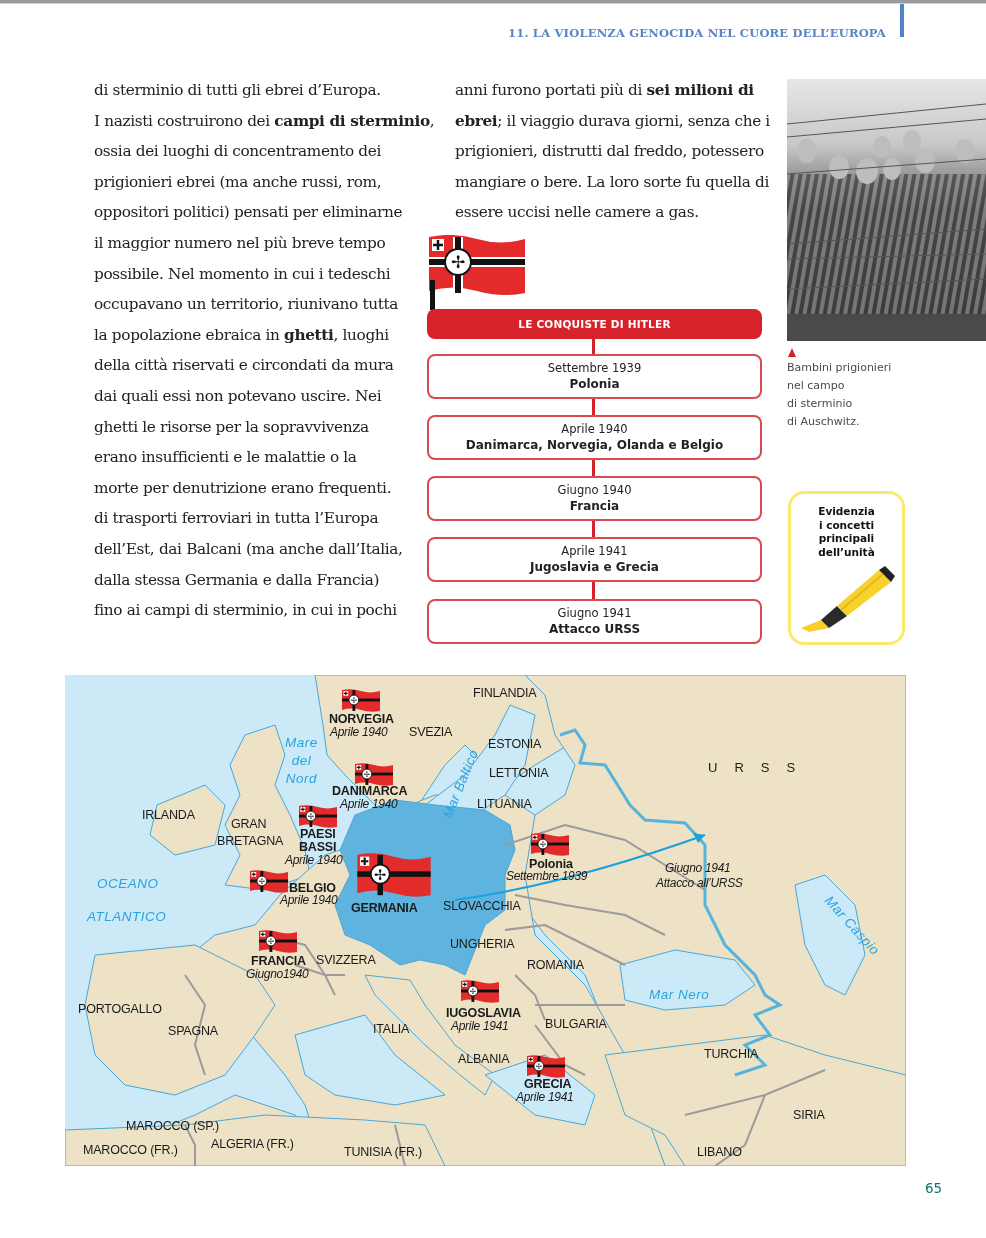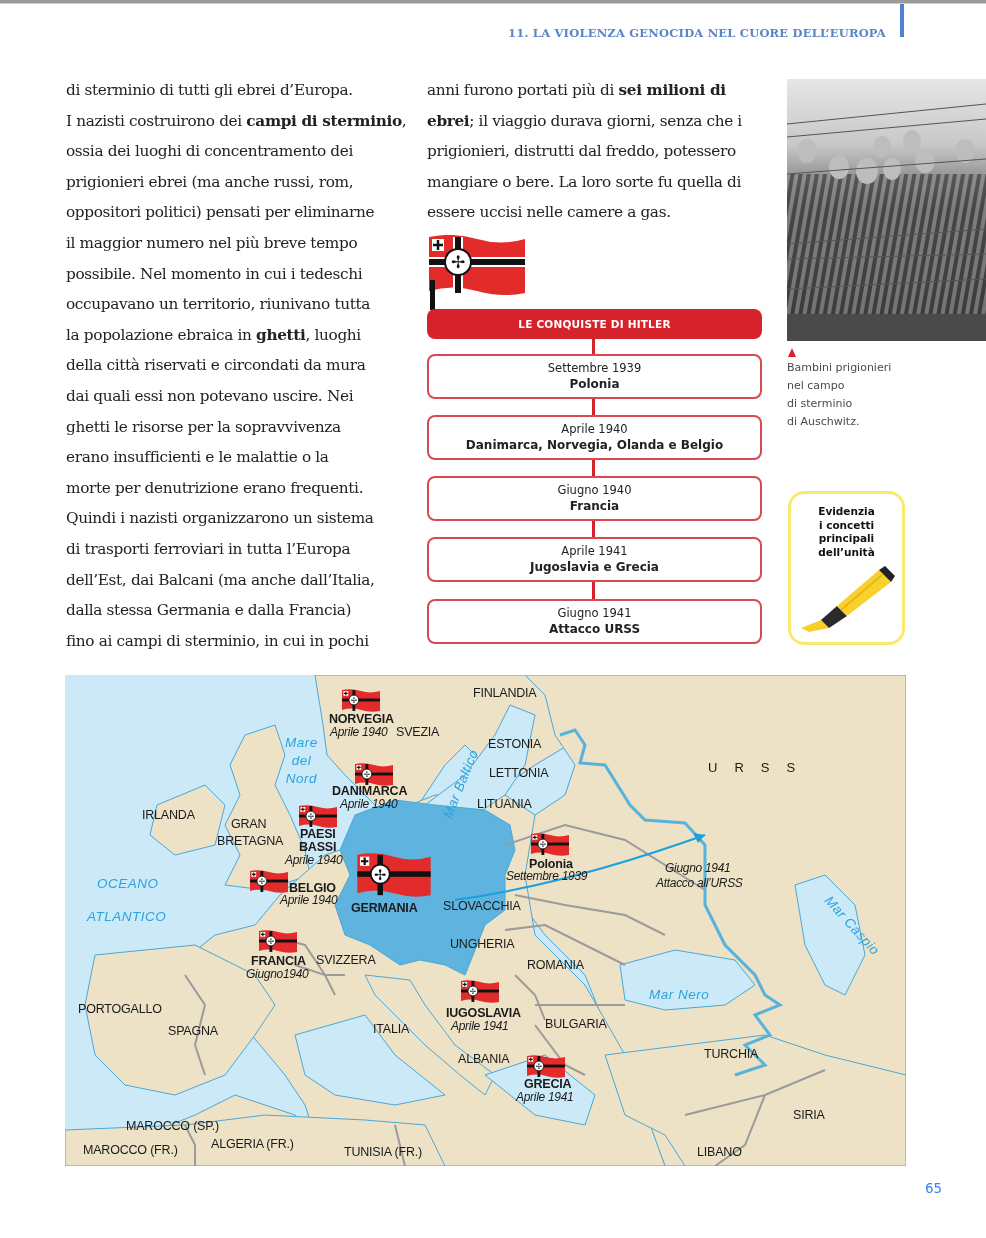--- a/index.html
+++ b/index.html
@@ -6,21 +6,21 @@
   html, body { width: 986px; height: 1238px; background: #fff; overflow: hidden; }
   body { position: relative; font-family: "DejaVu Serif", serif; color: #222; }
 
   .top-rule { position: absolute; left: 0; top: 0; width: 986px; height: 4px; background: #9a9a9a; border-bottom: 1px solid #d0d0d0; }
   .chapter-title { position: absolute; right: 100px; top: 26px; font-family: "DejaVu Serif", serif; font-weight: bold; font-size: 11.5px; color: #5a86c6; letter-spacing: 0.2px; }
   .chapter-bar { position: absolute; left: 900px; top: 4px; width: 4px; height: 33px; background: #4f82c8; }
 
   .col { position: absolute; font-family: "DejaVu Serif", serif; font-size: 15.3px; line-height: 30.6px; color: #222; letter-spacing: -0.35px; }
   .col-left { left: 66px; top: 75px; width: 350px; }
   .col-mid { left: 427px; top: 75px; width: 350px; }
-  .col .line { display: block; white-space: nowrap; }
+  .col .line { display: block; white-space: nowrap; margin-left: 28px; }
   .col b { font-weight: bold; }
 
   .photo { position: absolute; left: 787px; top: 79px; width: 199px; height: 262px; overflow: hidden;
     background: linear-gradient(180deg, #e8e8e8 0%, #cfcfcf 20%, #6e6e6e 45%, #3c3c3c 70%, #555 100%); }
   .photo svg { width: 100%; height: 100%; display: block; }
 
   .caption { position: absolute; left: 787px; top: 346px; font-family: "DejaVu Sans", sans-serif; font-size: 11px; line-height: 18px; color: #4a4a4a; }
   .caption .tri { display: block; width: 0; height: 0; border-left: 4px solid transparent; border-right: 4px solid transparent; border-bottom: 9px solid #d8232a; margin: 2px 0 2px 1px; }
 
   .hl-box { position: absolute; left: 788px; top: 491px; width: 117px; height: 154px; border: 3px solid #fbe96d; border-radius: 16px; background: #fff; text-align: center; }
@@ -37,21 +37,21 @@
 
   .map { position: absolute; left: 65px; top: 675px; width: 841px; height: 491px; overflow: hidden; background: #cbe9f7; }
   .map svg { position: absolute; left: 0; top: 0; }
   .map .lbl { position: absolute; font-family: "Liberation Sans", sans-serif; font-size: 12.5px; color: #1a1a1a; white-space: nowrap; letter-spacing: -0.2px; }
   .map .lbl.b { font-weight: bold; }
   .map .sub { position: absolute; font-family: "Liberation Sans", sans-serif; font-style: italic; font-size: 12px; color: #1a1a1a; white-space: nowrap; letter-spacing: -0.3px; }
   .map .sea { position: absolute; font-family: "Liberation Sans", sans-serif; font-style: italic; font-size: 13.5px; color: #2ba3dd; white-space: nowrap; letter-spacing: 0.5px; }
   .map .urss { position: absolute; font-family: "Liberation Sans", sans-serif; font-size: 13px; color: #1a1a1a; letter-spacing: 17px; }
   .map .flag { position: absolute; }
 
-  .page-num { position: absolute; left: 925px; top: 1180px; font-family: "DejaVu Sans", sans-serif; font-size: 13.5px; color: #3b82f6; }
+  .page-num { position: absolute; left: 925px; top: 1180px; font-family: "DejaVu Sans", sans-serif; font-size: 13.5px; color: #0f766e; }
 </style>
 </head>
 <body>
 
 <div class="top-rule"></div>
 <div class="chapter-title">11. LA VIOLENZA GENOCIDA NEL CUORE DELL’EUROPA</div>
 <div class="chapter-bar"></div>
 
 <div class="col col-left" id="colLeft">
     <span class="line">di sterminio di tutti gli ebrei d’Europa.</span>
@@ -61,21 +61,20 @@
     <span class="line">oppositori politici) pensati per eliminarne</span>
     <span class="line">il maggior numero nel più breve tempo</span>
     <span class="line">possibile. Nel momento in cui i tedeschi</span>
     <span class="line">occupavano un territorio, riunivano tutta</span>
     <span class="line"><span>la popolazione ebraica in </span><b>ghetti</b><span>, luoghi</span></span>
     <span class="line">della città riservati e circondati da mura</span>
     <span class="line">dai quali essi non potevano uscire. Nei</span>
     <span class="line">ghetti le risorse per la sopravvivenza</span>
     <span class="line">erano insufficienti e le malattie o la</span>
     <span class="line">morte per denutrizione erano frequenti.</span>
-    <span class="line">Quindi i nazisti organizzarono un sistema</span>
     <span class="line">di trasporti ferroviari in tutta l’Europa</span>
     <span class="line">dell’Est, dai Balcani (ma anche dall’Italia,</span>
     <span class="line">dalla stessa Germania e dalla Francia)</span>
     <span class="line">fino ai campi di sterminio, in cui in pochi</span>
   </div>
 
 <div class="col col-mid" id="colMid">
     <span class="line"><span>anni furono portati più di </span><b>sei milioni di</b><span></span></span>
     <span class="line"><span></span><b>ebrei</b><span>; il viaggio durava giorni, senza che i</span></span>
     <span class="line">prigionieri, distrutti dal freddo, potessero</span>
@@ -249,21 +248,21 @@
     <div>del</div>
     <div>Nord</div>
   </div>
   <div class="sea" style="left:32px;top:201px;">OCEANO</div>
   <div class="sea" style="left:22px;top:234px;">ATLANTICO</div>
   <div class="sea" style="left:375px;top:90px;transform:rotate(-68deg);transform-origin:left top;top:140px;">Mar Baltico</div>
   <div class="sea" style="left:584px;top:312px;">Mar Nero</div>
   <div class="sea" style="left:768px;top:218px;transform:rotate(48deg);transform-origin:left top;">Mar Caspio</div>
 
   <div class="lbl" style="left:408px;top:11px;">FINLANDIA</div>
-  <div class="lbl" style="left:331px;top:50px;">SVEZIA</div>
+  <div class="lbl" style="left:344px;top:50px;">SVEZIA</div>
   <div class="lbl" style="left:423px;top:62px;text-align:right;">ESTONIA</div>
   <div class="lbl" style="left:424px;top:91px;">LETTONIA</div>
   <div class="lbl" style="left:412px;top:122px;">LITUANIA</div>
   <div class="lbl" style="left:77px;top:133px;">IRLANDA</div>
   <div class="lbl" style="left:166px;top:142px;">GRAN</div>
   <div class="lbl" style="left:152px;top:159px;">BRETAGNA</div>
   <div class="urss" style="left:643px;top:85px;">URSS</div>
   <div class="lbl" style="left:378px;top:224px;">SLOVACCHIA</div>
   <div class="lbl" style="left:385px;top:262px;">UNGHERIA</div>
   <div class="lbl" style="left:462px;top:283px;">ROMANIA</div>

